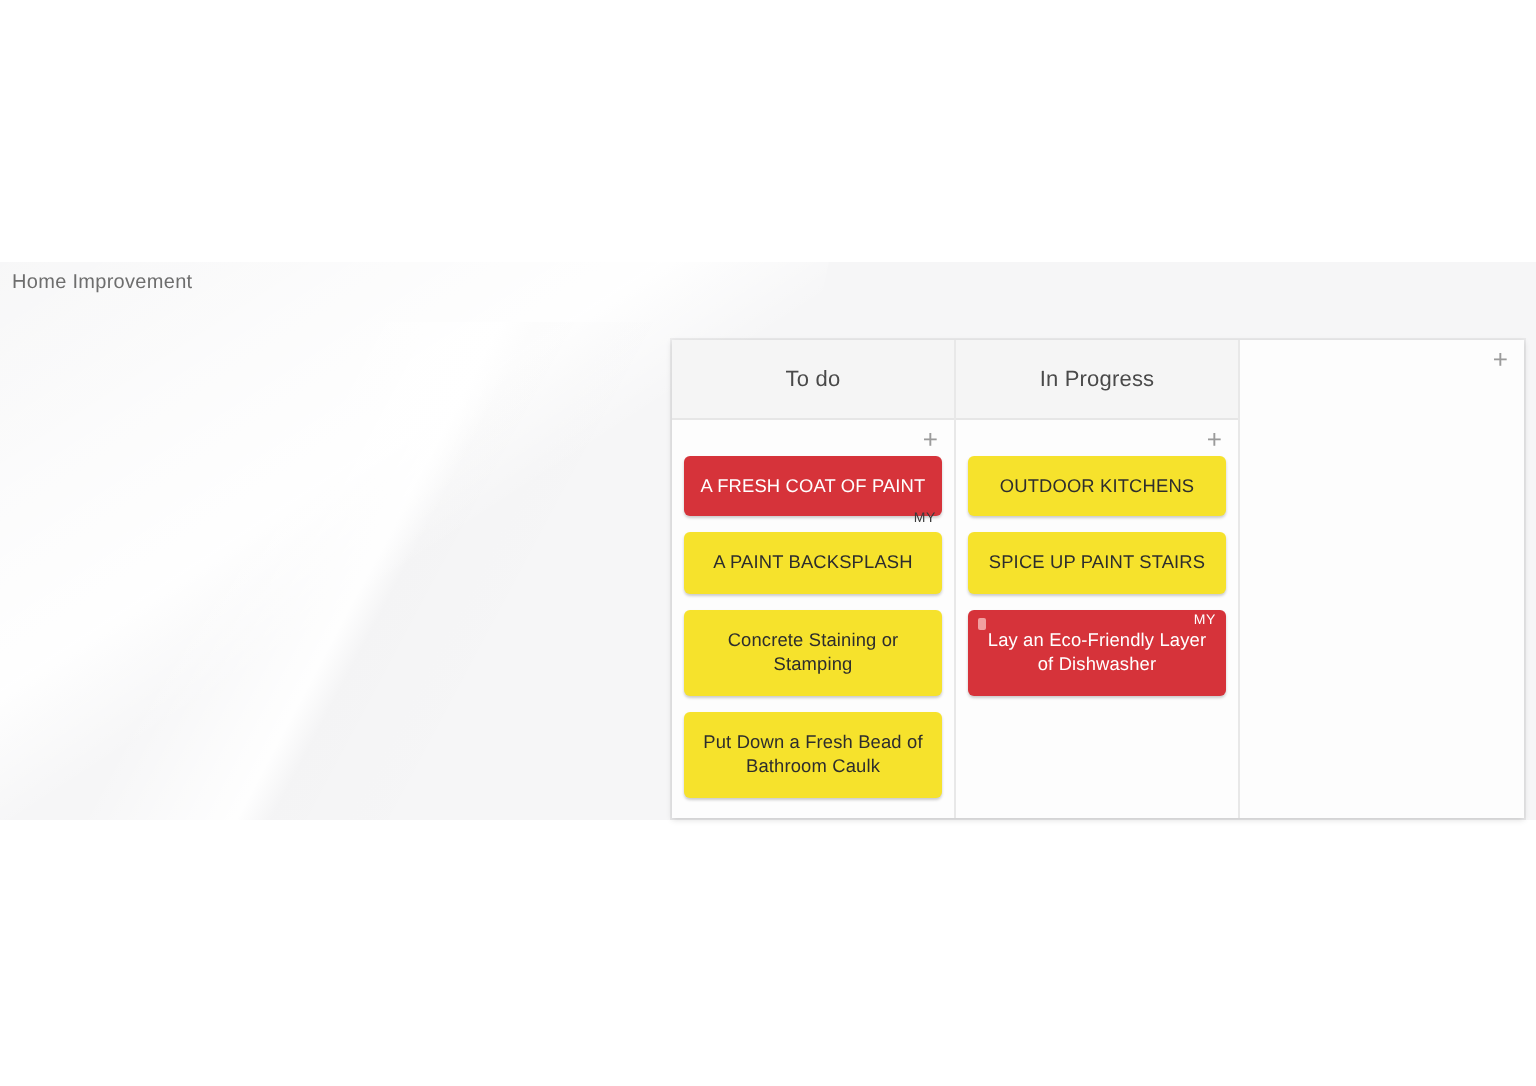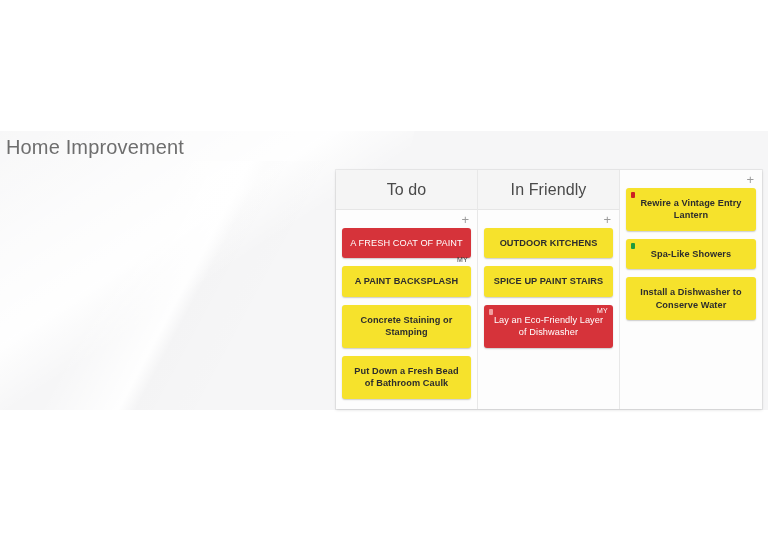--- a/index.html
+++ b/index.html
@@ -51,21 +51,21 @@
     height: 260px;
     background: linear-gradient(118deg, rgba(255,255,255,0) 30%, rgba(255,255,255,0.9) 48%, rgba(0,0,0,0.008) 52%, rgba(255,255,255,0) 70%);
     pointer-events: none;
   }
 
   
   .page-title {
     position: absolute;
     left: 6px;
     top: 136px;
-    font-size: 20px;
+    font-size: 10px;
     color: #6e6e6e;
     letter-spacing: .15px;
     z-index: 4;
     white-space: nowrap;
     text-align: center;
   }
 
   
   .board {
     position: absolute;
@@ -89,21 +89,21 @@
 
   .col-header {
     height: 40px;
     background: #f5f5f5;
     border-bottom: 1px solid #e6e6e6;
     display: flex;
     align-items: center;
     justify-content: center;
   }
   .col-title {
-    font-size: 16px;
+    font-size: 11px;
     color: #4a4a4a;
     letter-spacing: .1px;
   }
 
   .col-addrow {
     height: 18px;
     display: flex;
     align-items: center;
     justify-content: flex-end;
     padding-right: 8px;
@@ -138,21 +138,21 @@
     box-shadow: 0 1px 1.5px rgba(0,0,0,0.2);
   }
   .card.yellow { background: #f6e22c; }
   .card.red    { background: #d6333a; }
 
   .card-text {
     font-size: 9.2px;
     line-height: 1.35;
     letter-spacing: .08px;
   }
-  .card.yellow .card-text { color: #2d2d2d; font-weight: bold; }
+  .card.yellow .card-text { color: #2d2d2d; }
   .card.red .card-text    { color: #ffffff; }
 
   .card.tall { min-height: 40px; }
 
   .card-badge {
     position: absolute;
     top: 2px;
     right: 5px;
     font-size: 7px;
     letter-spacing: .3px;
@@ -209,21 +209,21 @@
           <div class="card yellow">
             <span class="card-text">Concrete Staining or Stamping</span>
           </div>
           <div class="card yellow tall">
             <span class="card-text">Put Down a Fresh Bead of Bathroom Caulk</span>
           </div>
         </div>
       </div>
       <div class="column">
         <div class="col-header">
-          <span class="col-title">In Friendly</span>
+          <span class="col-title">In Progress</span>
         </div>
         <div class="col-addrow">
           <span class="add-btn">+</span>
         </div>
         <div class="col-body">
           <div class="card yellow">
             <span class="card-text">OUTDOOR KITCHENS</span>
           </div>
           <div class="card yellow">
             <span class="card-text">SPICE UP PAINT STAIRS</span>
@@ -232,29 +232,16 @@
             <span class="card-dot dot-light"></span>
             <span class="card-badge">MY</span>
             <span class="card-text">Lay an Eco-Friendly Layer of Dishwasher</span>
           </div>
         </div>
       </div>
       <div class="column">
         <div class="col-addrow">
           <span class="add-btn">+</span>
         </div>
-        <div class="col-body">
-          <div class="card yellow">
-            <span class="card-dot dot-red"></span>
-            <span class="card-text">Rewire a Vintage Entry Lantern</span>
-          </div>
-          <div class="card yellow">
-            <span class="card-dot dot-green"></span>
-            <span class="card-text">Spa-Like Showers</span>
-          </div>
-          <div class="card yellow tall">
-            <span class="card-text">Install a Dishwasher to Conserve Water</span>
-          </div>
-        </div>
       </div>
     </div>
 
 </div>
 
 </body></html>

